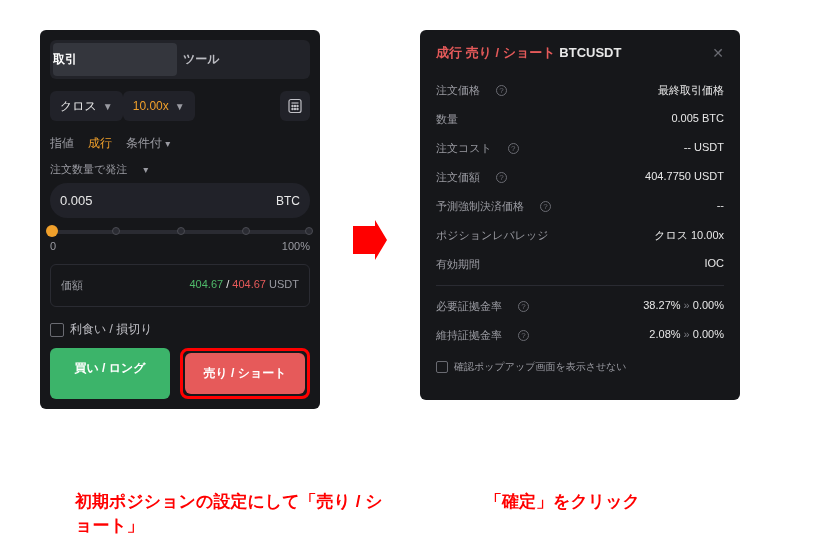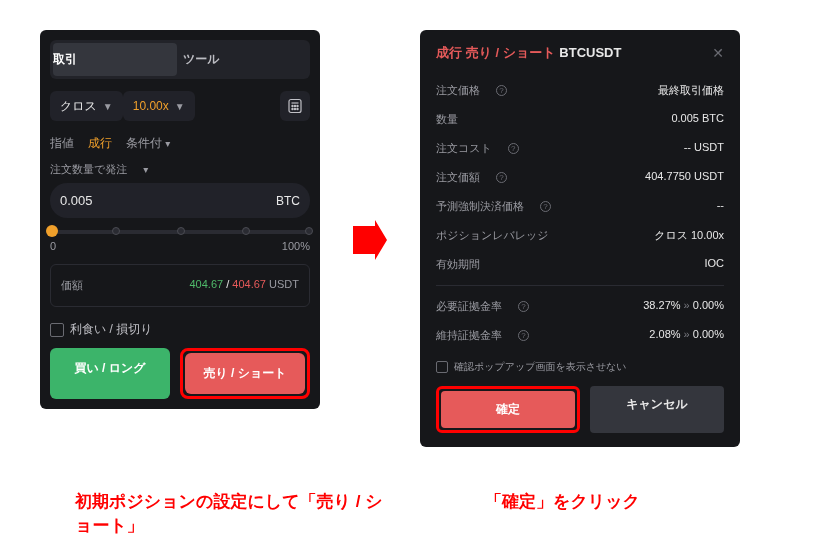--- a/index.html
+++ b/index.html
@@ -336,22 +336,16 @@
         <span class="info-q">?</span>
       </span>
     <span class="dv"><span>2.08%</span> <span style="color:#7a7b82">»</span> <span>0.00%</span></span>
   </div>
 
   <div class="check-row-sm">
     <span class="checkbox" style="width:12px;height:12px"></span>
     <span>確認ポップアップ画面を表示させない</span>
   </div>
 
-  <div class="modal-btn-row">
-    <div class="confirm-wrap">
-      <div class="confirm-btn">確定</div>
-    </div>
-    <div class="cancel-btn">キャンセル</div>
-  </div>
 </div>
 
 <div class="caption-left">初期ポジションの設定にして「売り / ショート」</div>
 <div class="caption-right">「確定」をクリック</div>
 
 </body></html>

